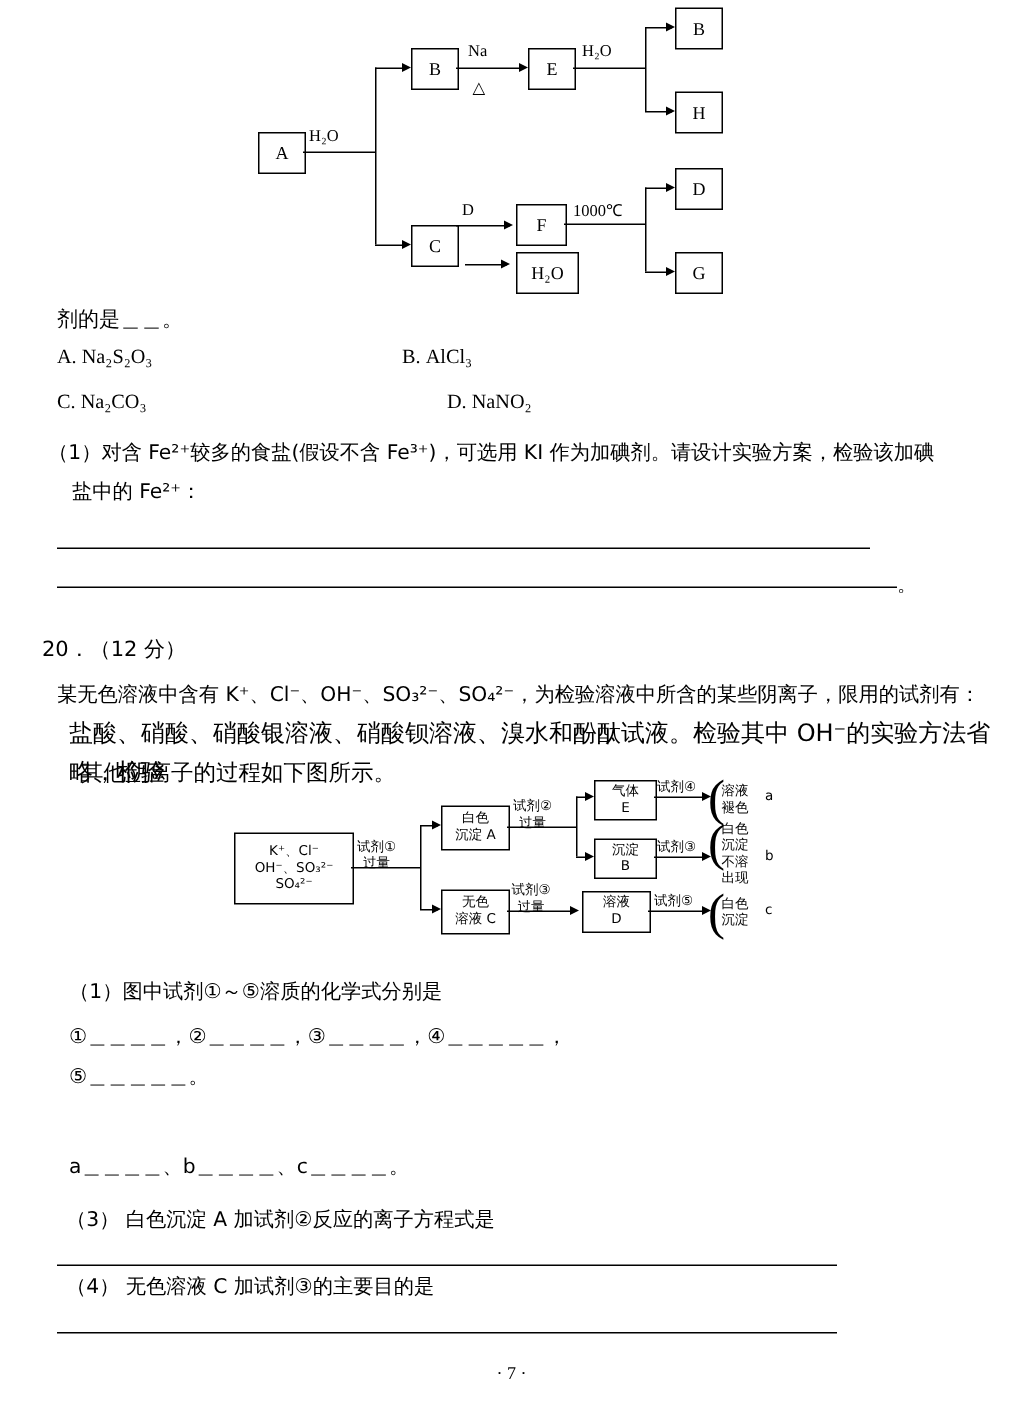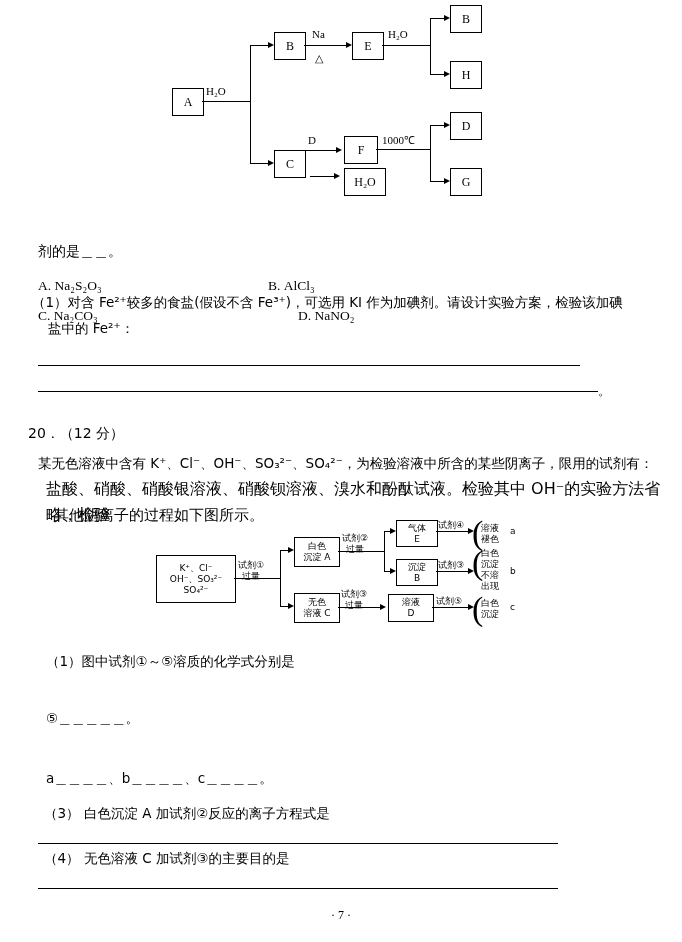--- a/index.html
+++ b/index.html
@@ -20,21 +20,21 @@
   .lbl{position:absolute;font-size:11px;white-space:nowrap;}
   .hline{position:absolute;height:1px;background:#000;}
   .vline{position:absolute;width:1px;background:#000;}
   .arrow-r{position:absolute;width:0;height:0;border-top:3.5px solid transparent;border-bottom:3.5px solid transparent;border-left:6px solid #000;}
 
   
   #diagram1{position:absolute;left:0;top:0;width:682px;height:200px;}
 
   
   .para{position:absolute;font-size:14px;line-height:26px;}
-  .opt{position:absolute;font-size:13.5px;margin-top:48px;}
+  .opt{position:absolute;font-size:13.5px;}
 
   .ansline{position:absolute;border-bottom:1px solid #000;height:0;}
 
   
   #diagram2{position:absolute;left:0;top:520px;width:682px;height:120px;}
   .box2{
     border:1px solid #000;background:#fff;position:absolute;
     font-family:"DejaVu Sans", sans-serif;font-size:9px;line-height:11px;
     display:flex;flex-direction:column;align-items:center;justify-content:center;
     text-align:right;
@@ -115,21 +115,21 @@
     <div class="box" style="left:450px;top:112px;width:30px;height:26px;">
         <span>D</span>
       </div>
     <div class="hline" style="left:430px;top:181px;width:18px;"></div>
     <div class="arrow-r" style="left:444px;top:177.5px;"></div>
     <div class="box" style="left:450px;top:168px;width:30px;height:26px;">
         <span>G</span>
       </div>
   </div>
 
-  <div class="para cn" style="left:38px;top:200px;margin-top:38px;">剂的是＿＿。</div>
+  <div class="para cn" style="left:38px;top:200px;">剂的是＿＿。</div>
 
   <div class="opt" style="left:38px;top:230px;"><span>A.</span>&nbsp;<span>Na₂S₂O₃</span></div>
   <div class="opt" style="left:268px;top:230px;"><span>B.</span>&nbsp;<span>AlCl₃</span></div>
   <div class="opt" style="left:38px;top:260px;"><span>C.</span>&nbsp;<span>Na₂CO₃</span></div>
   <div class="opt" style="left:298px;top:260px;"><span>D.</span>&nbsp;<span>NaNO₂</span></div>
 
   <div class="para cn" style="left:32px;top:289px;font-size:13.5px;">（1）对含 Fe²⁺较多的食盐(假设不含 Fe³⁺)，可选用 KI 作为加碘剂。请设计实验方案，检验该加碘</div>
   <div class="para cn" style="left:48px;top:315px;font-size:13.5px;">盐中的 Fe²⁺：</div>
 
   <div class="ansline" style="left:38px;top:365px;width:542px;"></div>
@@ -213,20 +213,21 @@
     <div class="brace" style="left:472px;top:26px;">(</div>
     <div class="lbl2" style="left:481px;top:28px;text-align:left;"><span>白色</span><br><span>沉淀</span><br><span>不溶</span><br><span>出现</span></div>
     <div class="lbl2" style="left:510px;top:46px;">b</div>
 
     <div class="brace" style="left:472px;top:72px;">(</div>
     <div class="lbl2" style="left:481px;top:78px;text-align:left;"><span>白色</span><br><span>沉淀</span></div>
     <div class="lbl2" style="left:510px;top:82px;">c</div>
   </div>
 
   <div class="para cn" style="left:46px;top:648px;font-size:13.5px;">（1）图中试剂①～⑤溶质的化学式分别是</div>
+  <div class="para cn" style="left:46px;top:678px;font-size:13.5px;">①＿＿＿＿，②＿＿＿＿，③＿＿＿＿，④＿＿＿＿＿，</div>
   <div class="para cn" style="left:46px;top:705px;font-size:13.5px;">⑤＿＿＿＿＿。</div>
 
   <div class="para cn" style="left:46px;top:765px;font-size:13.5px;">a＿＿＿＿、b＿＿＿＿、c＿＿＿＿。</div>
 
   <div class="para cn" style="left:44px;top:800px;font-size:13.5px;">（3）  白色沉淀 A 加试剂②反应的离子方程式是</div>
   <div class="ansline" style="left:38px;top:843px;width:520px;"></div>
 
   <div class="para cn" style="left:44px;top:845px;font-size:13.5px;">（4）  无色溶液 C 加试剂③的主要目的是</div>
   <div class="ansline" style="left:38px;top:888px;width:520px;"></div>
 

